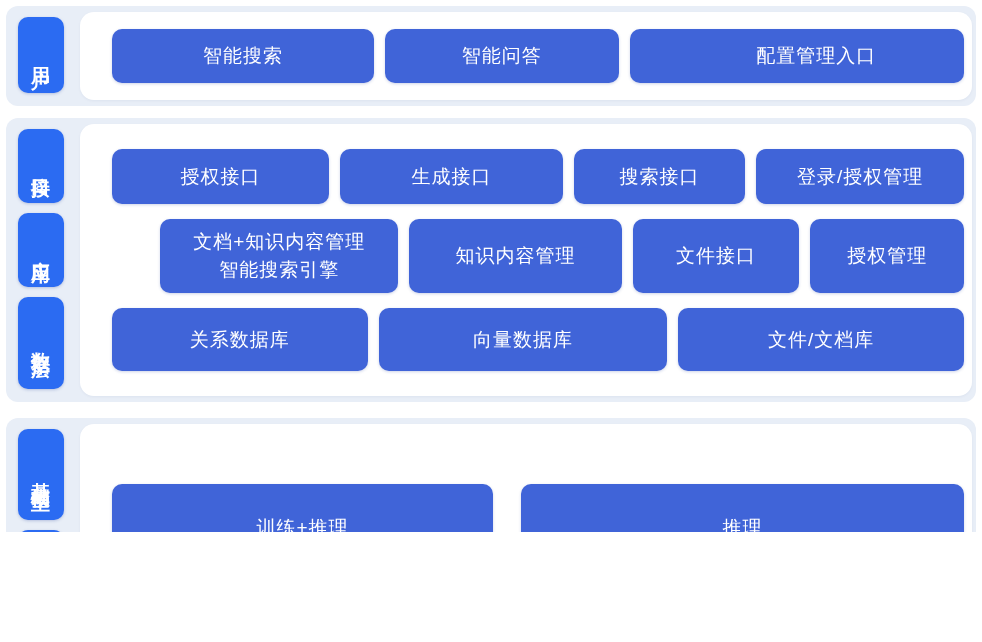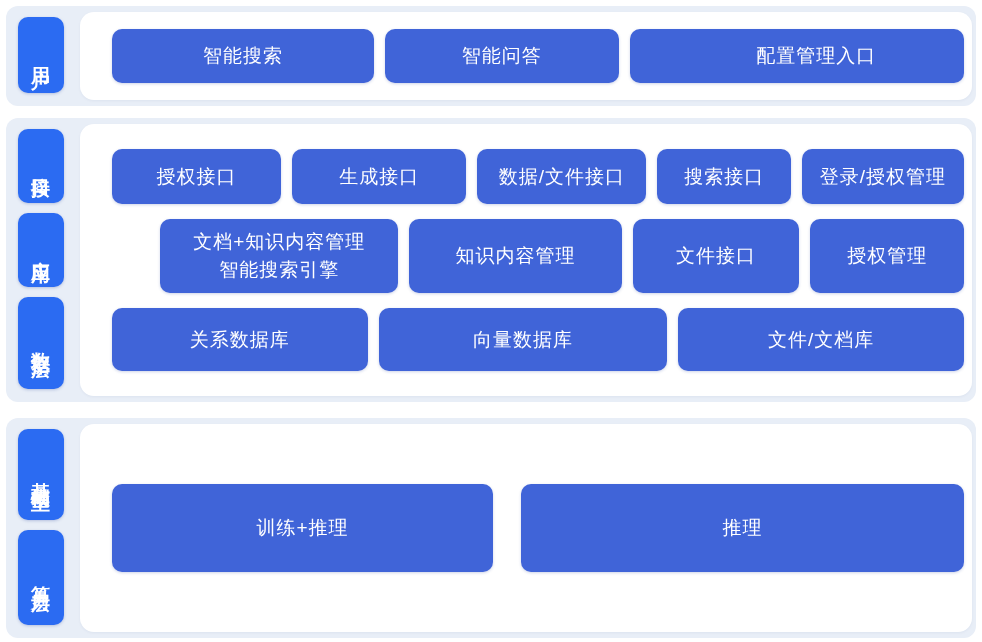--- a/index.html
+++ b/index.html
@@ -1,18 +1,18 @@
 <!DOCTYPE html>
 <html><head>
 <meta charset="utf-8">
 <style>
   html,body{margin:0;padding:0;background:#ffffff;}
   .page{
     position:relative;
-    width:982px;height:642px;
+    width:982px;height:532px;
     background:var(--page-bg,#ffffff);
     overflow:hidden;
     font-family:"Liberation Sans",sans-serif;
   }
   .panel{
     position:absolute;
     left:6px;right:6px;
     background:var(--panel-bg,#e8eef7);
     border-radius:12px;
     display:flex;
@@ -103,21 +103,20 @@
           <span>应用</span>
         </div>
         <div class="layer-label" style="flex: 1.25 1 0px;">
           <span>数据层</span>
         </div>
       </div>
       <div class="container">
         <div class="row" style="height: 55px;">
           <div class="block" style="flex: 170 1 0px;">授权接口</div>
           <div class="block" style="flex: 175 1 0px;">生成接口</div>
-          <div class="block" style="flex: 170 1 0px;">数据/文件接口</div>
           <div class="block" style="flex: 134 1 0px;">搜索接口</div>
           <div class="block" style="flex: 163 1 0px;">登录/授权管理</div>
         </div>
         <div class="row" style="height: 74px;">
           <div class="block" style="flex: 253 1 0px; margin-left: 48px;">文档+知识内容管理
 智能搜索引擎</div>
           <div class="block" style="flex: 225 1 0px;">知识内容管理</div>
           <div class="block" style="flex: 177 1 0px;">文件接口</div>
           <div class="block" style="flex: 163 1 0px;">授权管理</div>
         </div>

